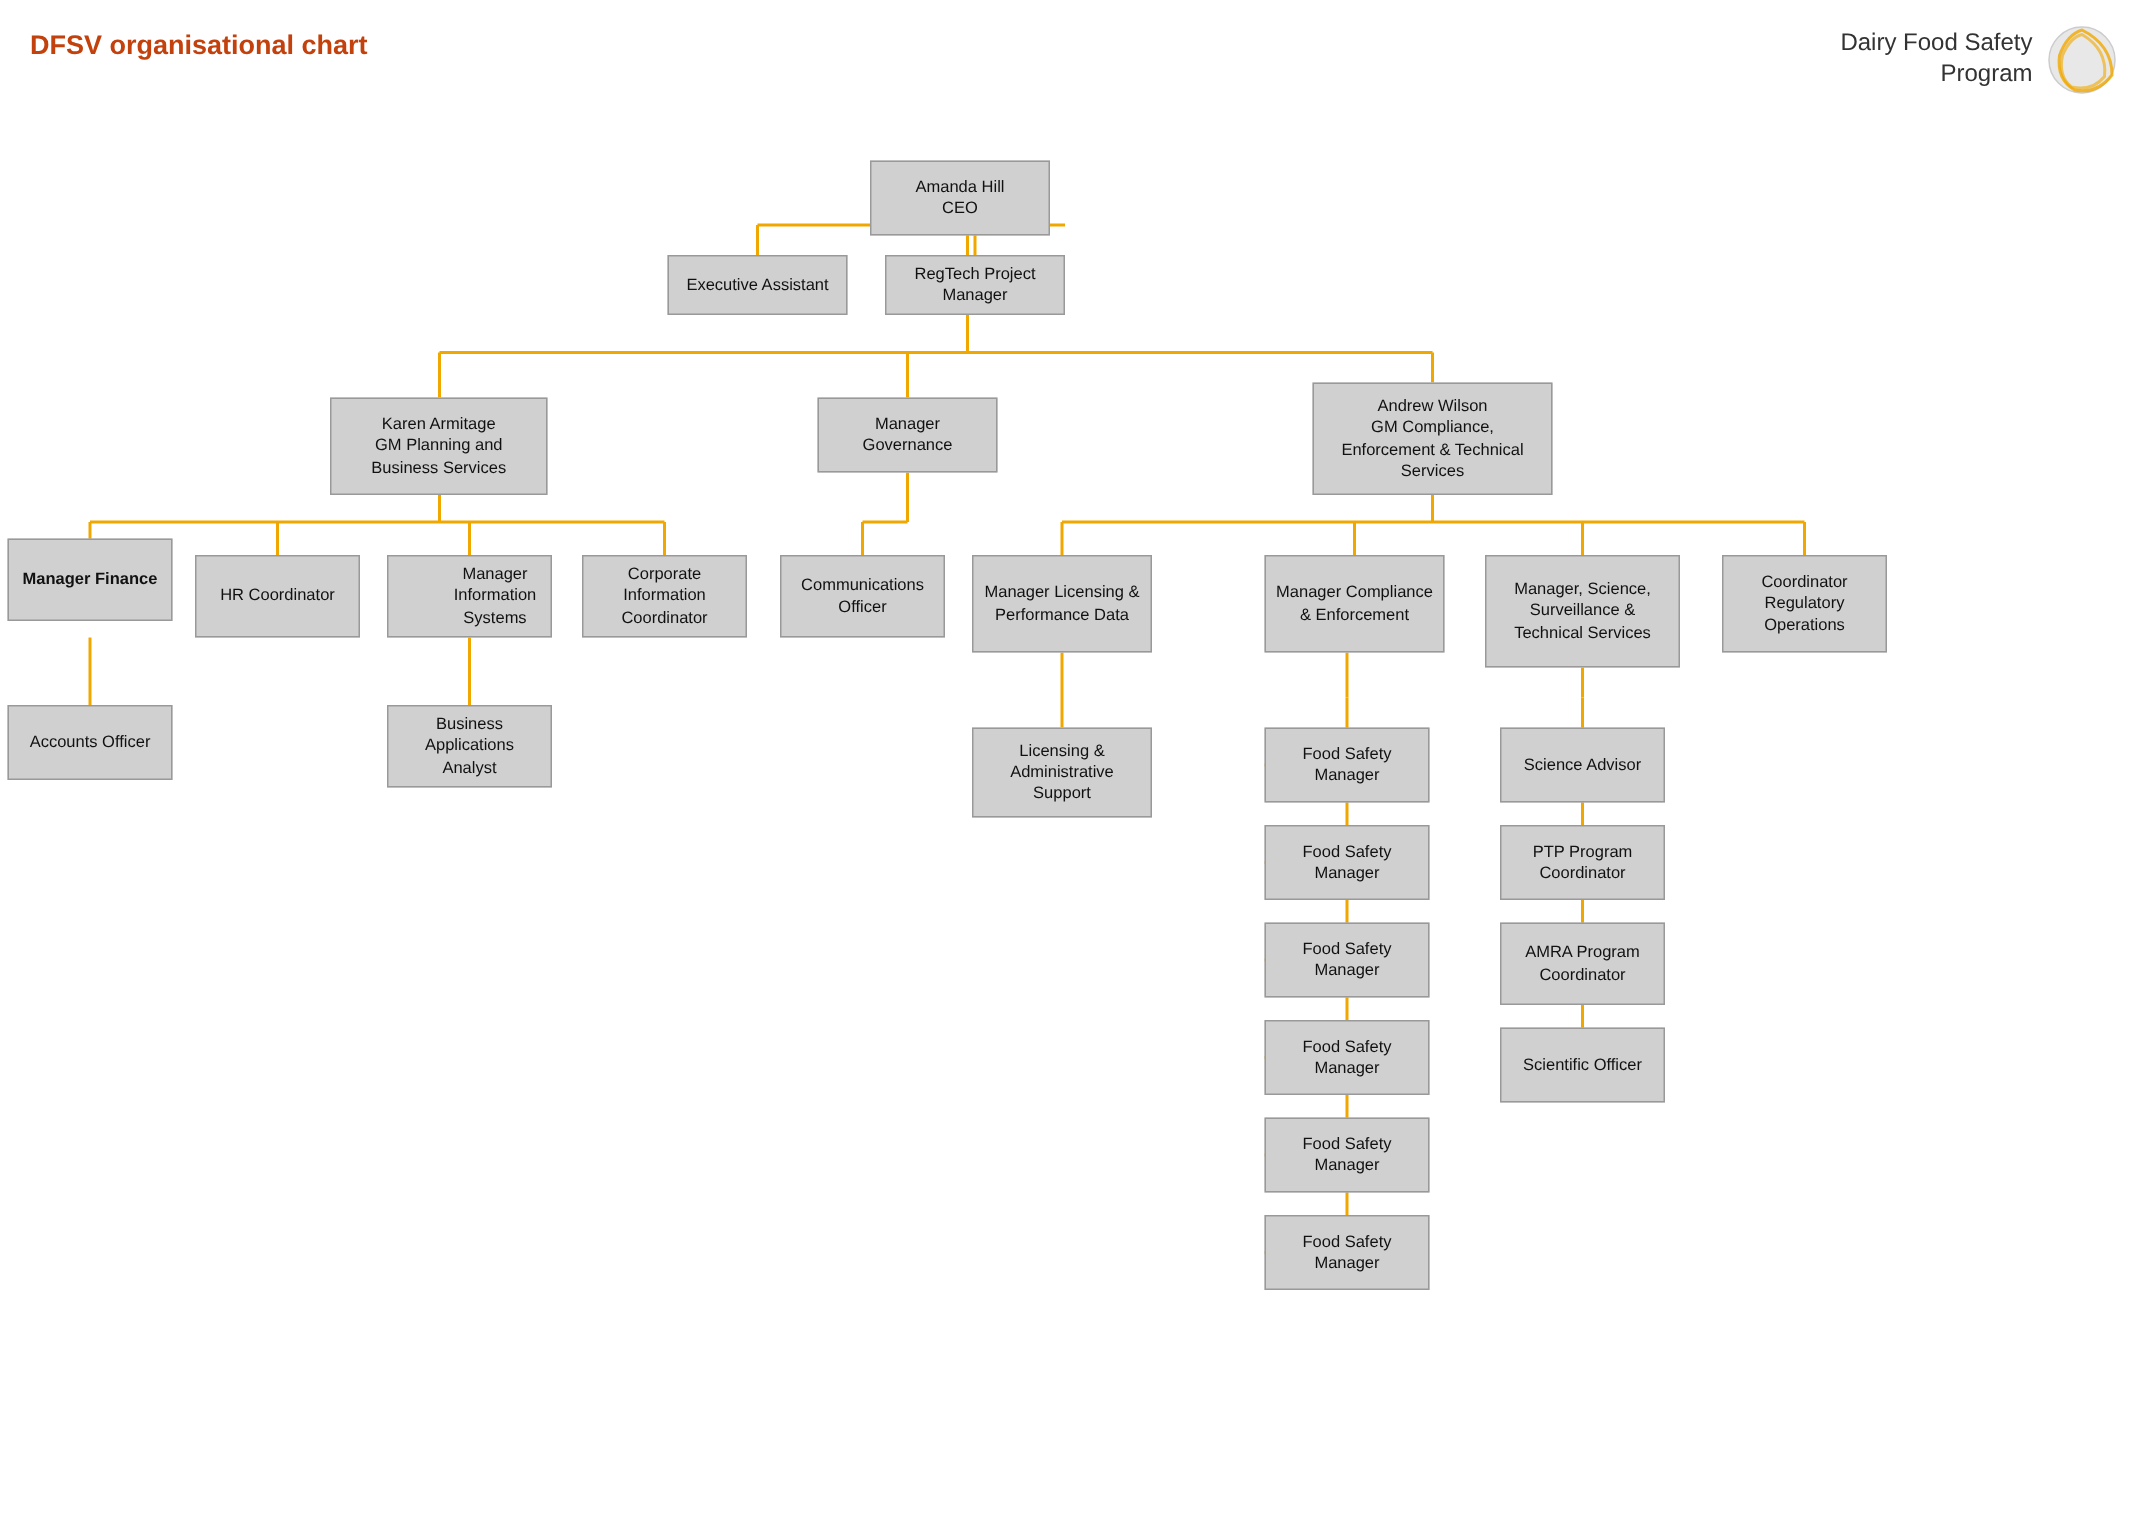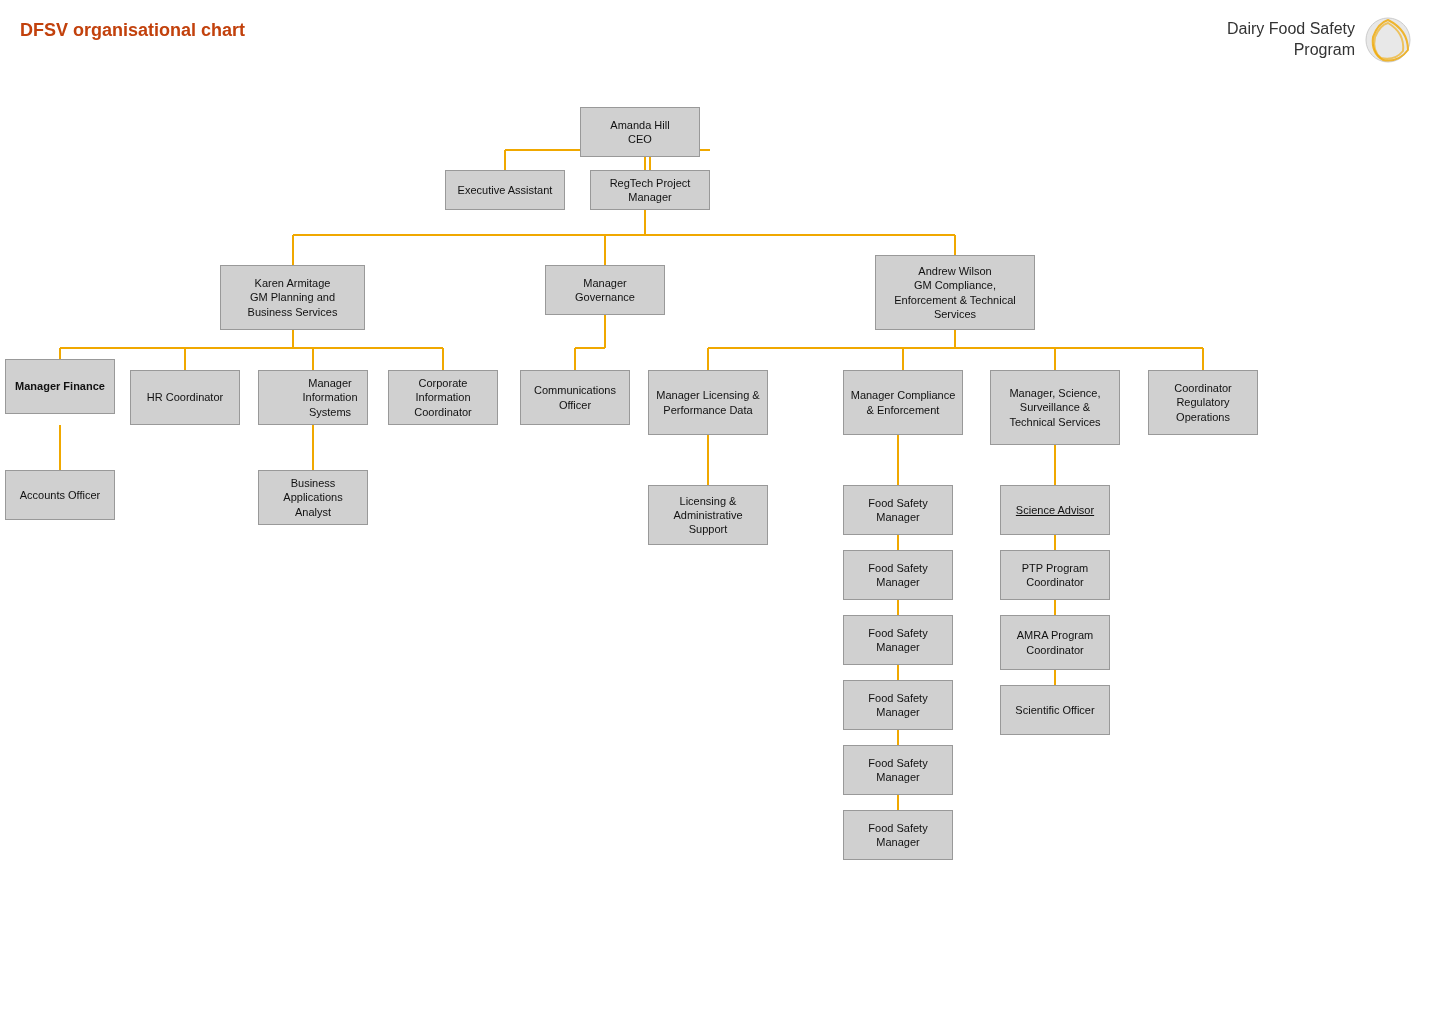--- a/index.html
+++ b/index.html
@@ -165,18 +165,18 @@
       <div class="box" style="left: 1148px; top: 300px; width: 110px; height: 65px;">Coordinator Regulatory Operations</div>
       <div class="box" style="left: 5px; top: 400px; width: 110px; height: 50px;">Accounts Officer</div>
       <div class="box" style="left: 258px; top: 400px; width: 110px; height: 55px;">Business Applications Analyst</div>
       <div class="box" style="left: 648px; top: 415px; width: 120px; height: 60px;">Licensing &amp; Administrative Support</div>
       <div class="box" style="left: 843px; top: 415px; width: 110px; height: 50px;">Food Safety Manager</div>
       <div class="box" style="left: 843px; top: 480px; width: 110px; height: 50px;">Food Safety Manager</div>
       <div class="box" style="left: 843px; top: 545px; width: 110px; height: 50px;">Food Safety Manager</div>
       <div class="box" style="left: 843px; top: 610px; width: 110px; height: 50px;">Food Safety Manager</div>
       <div class="box" style="left: 843px; top: 675px; width: 110px; height: 50px;">Food Safety Manager</div>
       <div class="box" style="left: 843px; top: 740px; width: 110px; height: 50px;">Food Safety Manager</div>
-      <div class="box" style="left: 1000px; top: 415px; width: 110px; height: 50px; text-decoration: underline;">Science Advisor</div>
+      <div class="box" style="left: 1000px; top: 415px; width: 110px; height: 50px;">Science Advisor</div>
       <div class="box" style="left: 1000px; top: 480px; width: 110px; height: 50px;">PTP Program Coordinator</div>
       <div class="box" style="left: 1000px; top: 545px; width: 110px; height: 55px;">AMRA Program Coordinator</div>
       <div class="box" style="left: 1000px; top: 615px; width: 110px; height: 50px;">Scientific Officer</div>
     </div>
 </div>
 
 </body></html>

